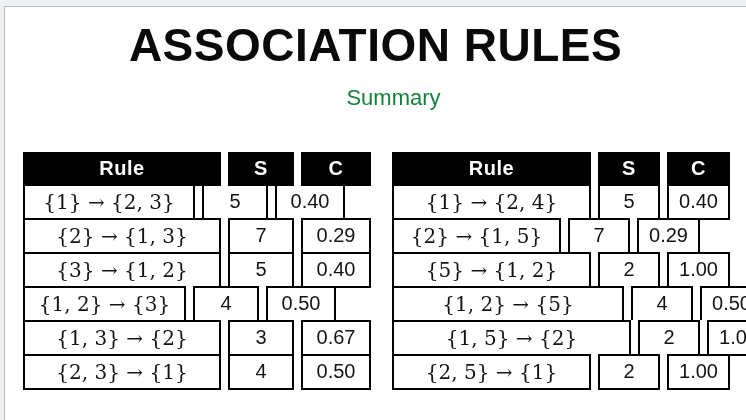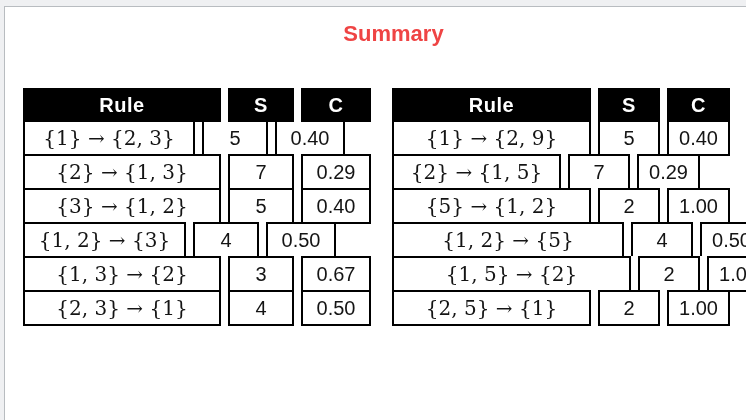--- a/index.html
+++ b/index.html
@@ -17,22 +17,22 @@
     border-left: 1px solid var(--panel-border, #b8bcc0);
     box-sizing: border-box;
   }
   .title {
     margin: 13px 0 0 0; text-align: center;
     font-size: 46px; line-height: 1.1; font-weight: bold;
     letter-spacing: 0.5px; color: #0a0a0a;
   }
   .subtitle {
     margin: 15px 0 0 0; text-align: center;
-    font-size: 22px; line-height: 1.1; font-weight: bold;
-    color: #ef4444;
+    font-size: 22px; line-height: 1.1; font-weight: normal;
+    color: #15803d;
     padding-left: 36px;
   }
   .tables {
     display: flex; align-items: flex-start;
     margin: 42px 0 0 18px; gap: 21px;
   }
   .rules-table { display: block; }
   .trow { display: flex; }
   .trow + .trow { margin-top: -2px; }
   .th {
@@ -56,20 +56,21 @@
     display: flex; align-items: center; justify-content: center;
   }
   .td.rule { font-family: "DejaVu Serif", serif; font-size: 20px; }
   .td.num  { font-family: "Liberation Sans", sans-serif; font-size: 20px; }
 </style>
 </head>
 <body style="--canvas-background: #eff0f2; --panel-background: #ffffff; --panel-border: #b8bcc0; --table-header-background: #000000; --table-header-text: #ffffff; --cell-border: #000000; --cell-text: #141414;">
 
 <div class="stage">
   <div class="panel">
+    <div class="title">ASSOCIATION RULES</div>
     <div class="subtitle">Summary</div>
     <div class="tables">
       <div class="rules-table">
           <div class="trow">
             <div class="th" style="width: 198px;">Rule</div>
             <div class="hgap gap"></div>
             <div class="th" style="width: 66px;">S</div>
             <div class="hgap gap"></div>
             <div class="th" style="width: 70px;">C</div>
           </div>
@@ -118,21 +119,21 @@
         </div>
       <div class="rules-table">
           <div class="trow">
             <div class="th" style="width: 199px;">Rule</div>
             <div class="hgap gap"></div>
             <div class="th" style="width: 62px;">S</div>
             <div class="hgap gap"></div>
             <div class="th" style="width: 63px;">C</div>
           </div>
           <div class="trow">
-            <div class="td rule" style="width: 199px;">{1} → {2, 9}</div>
+            <div class="td rule" style="width: 199px;">{1} → {2, 4}</div>
             <div class="gap"></div>
             <div class="td num" style="width: 62px;">5</div>
             <div class="gap"></div>
             <div class="td num" style="width: 63px;">0.40</div>
           </div>
           <div class="trow">
             <div class="td rule" style="width: 169px;">{2} → {1, 5}</div>
             <div class="gap"></div>
             <div class="td num" style="width: 62px;">7</div>
             <div class="gap"></div>

